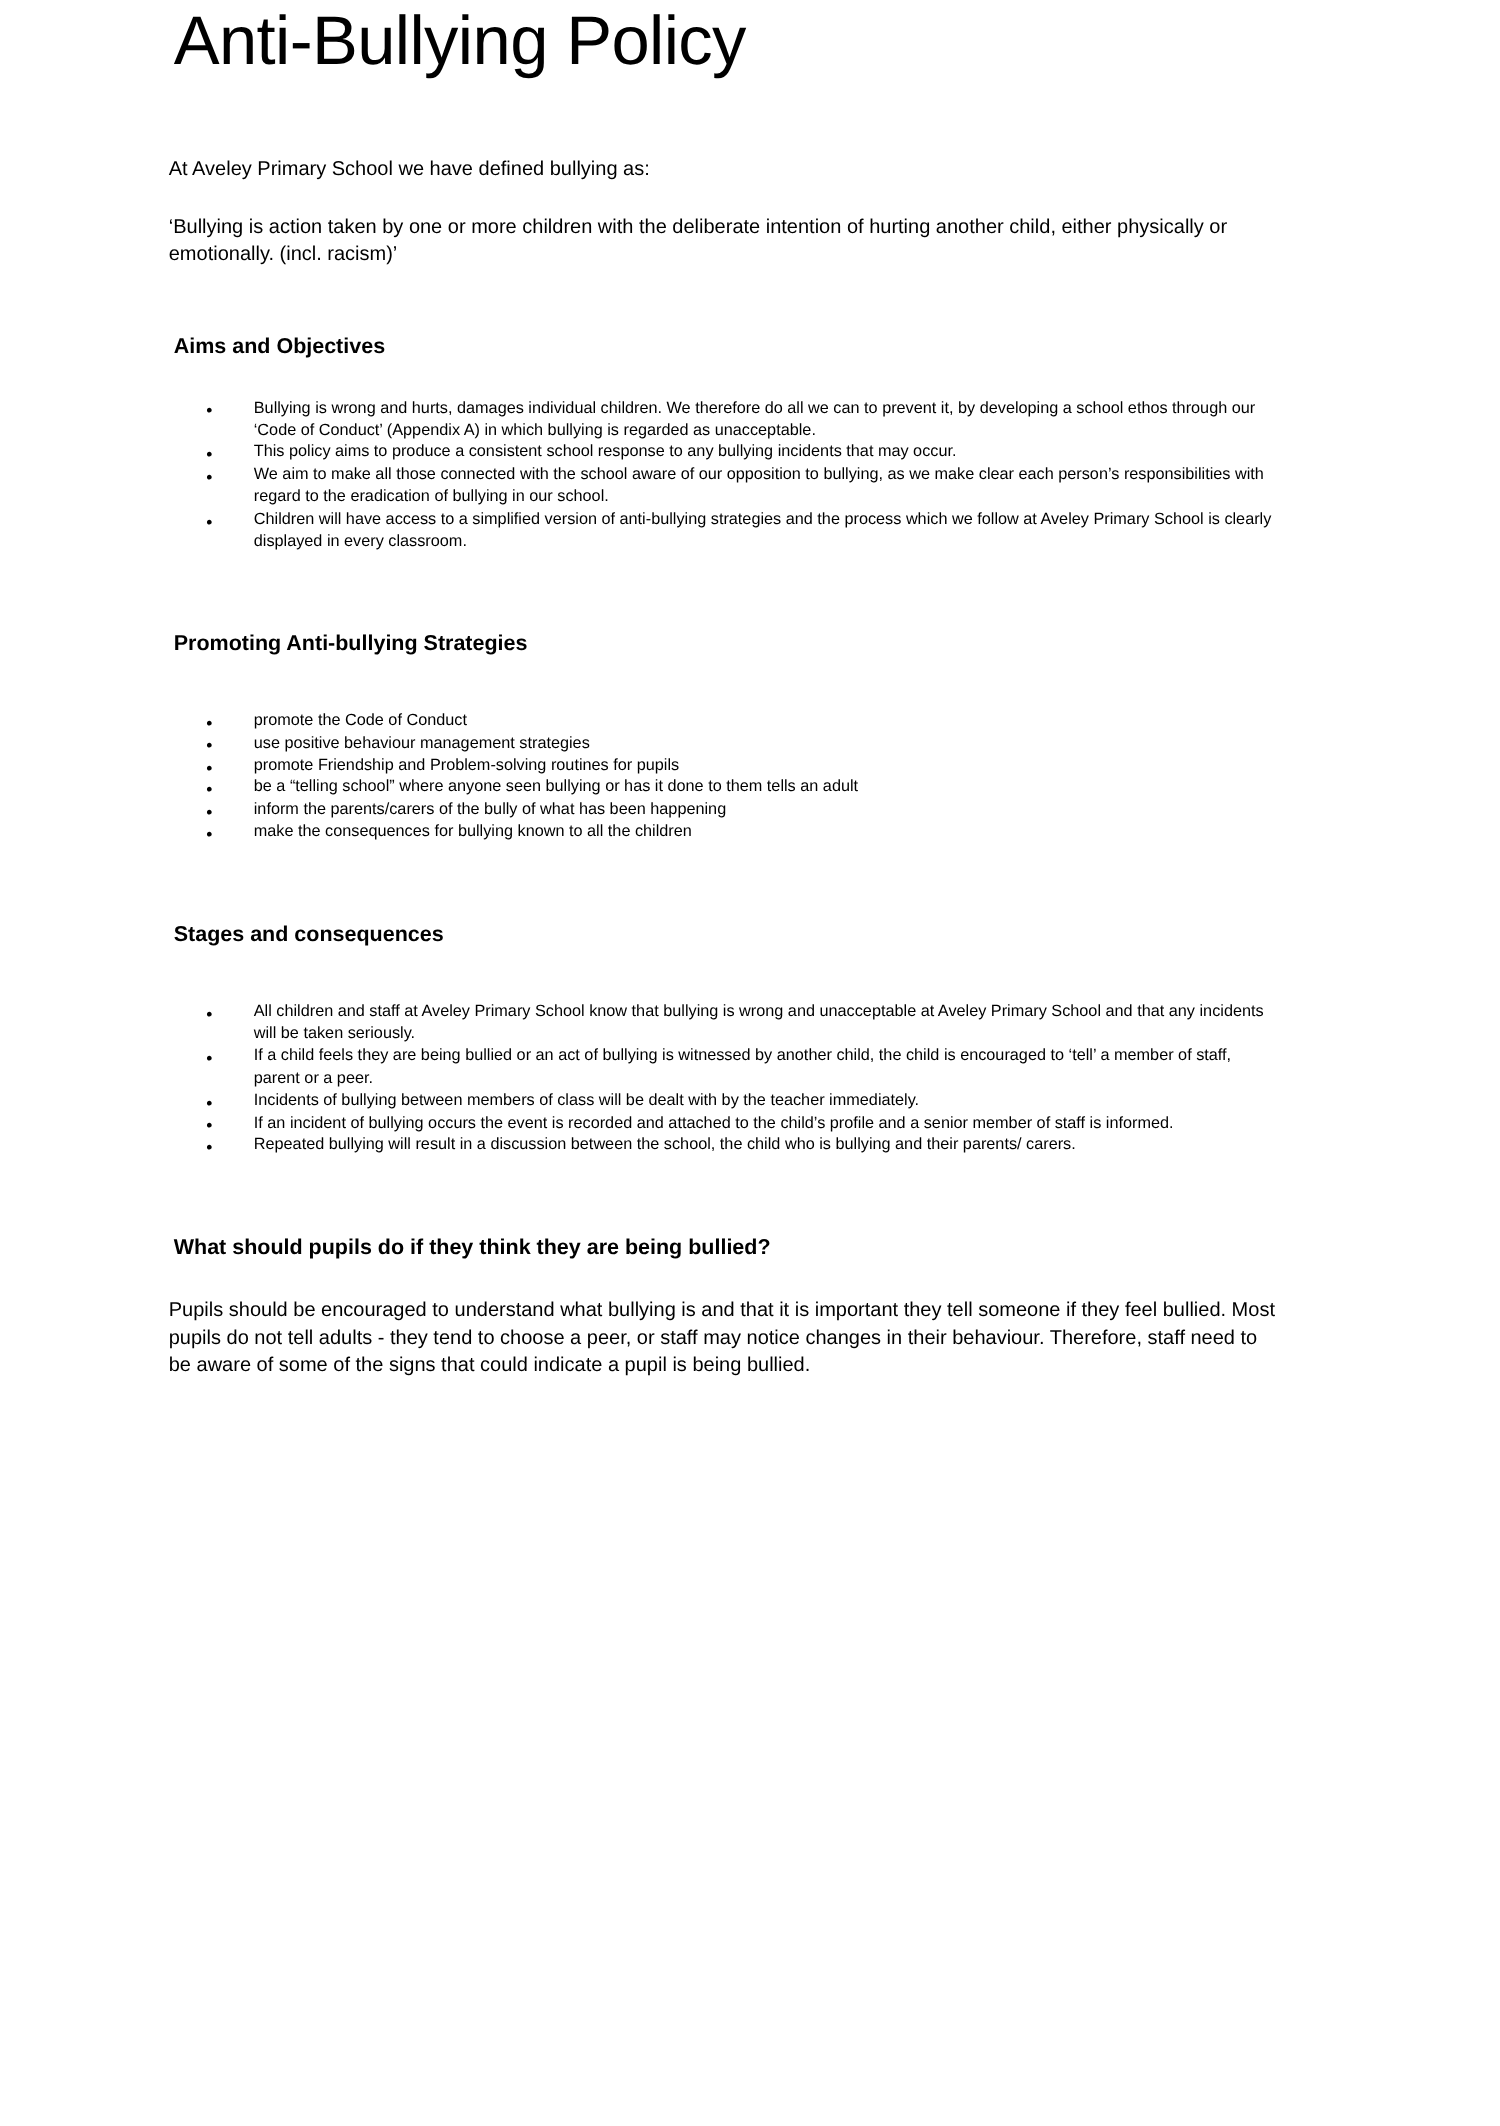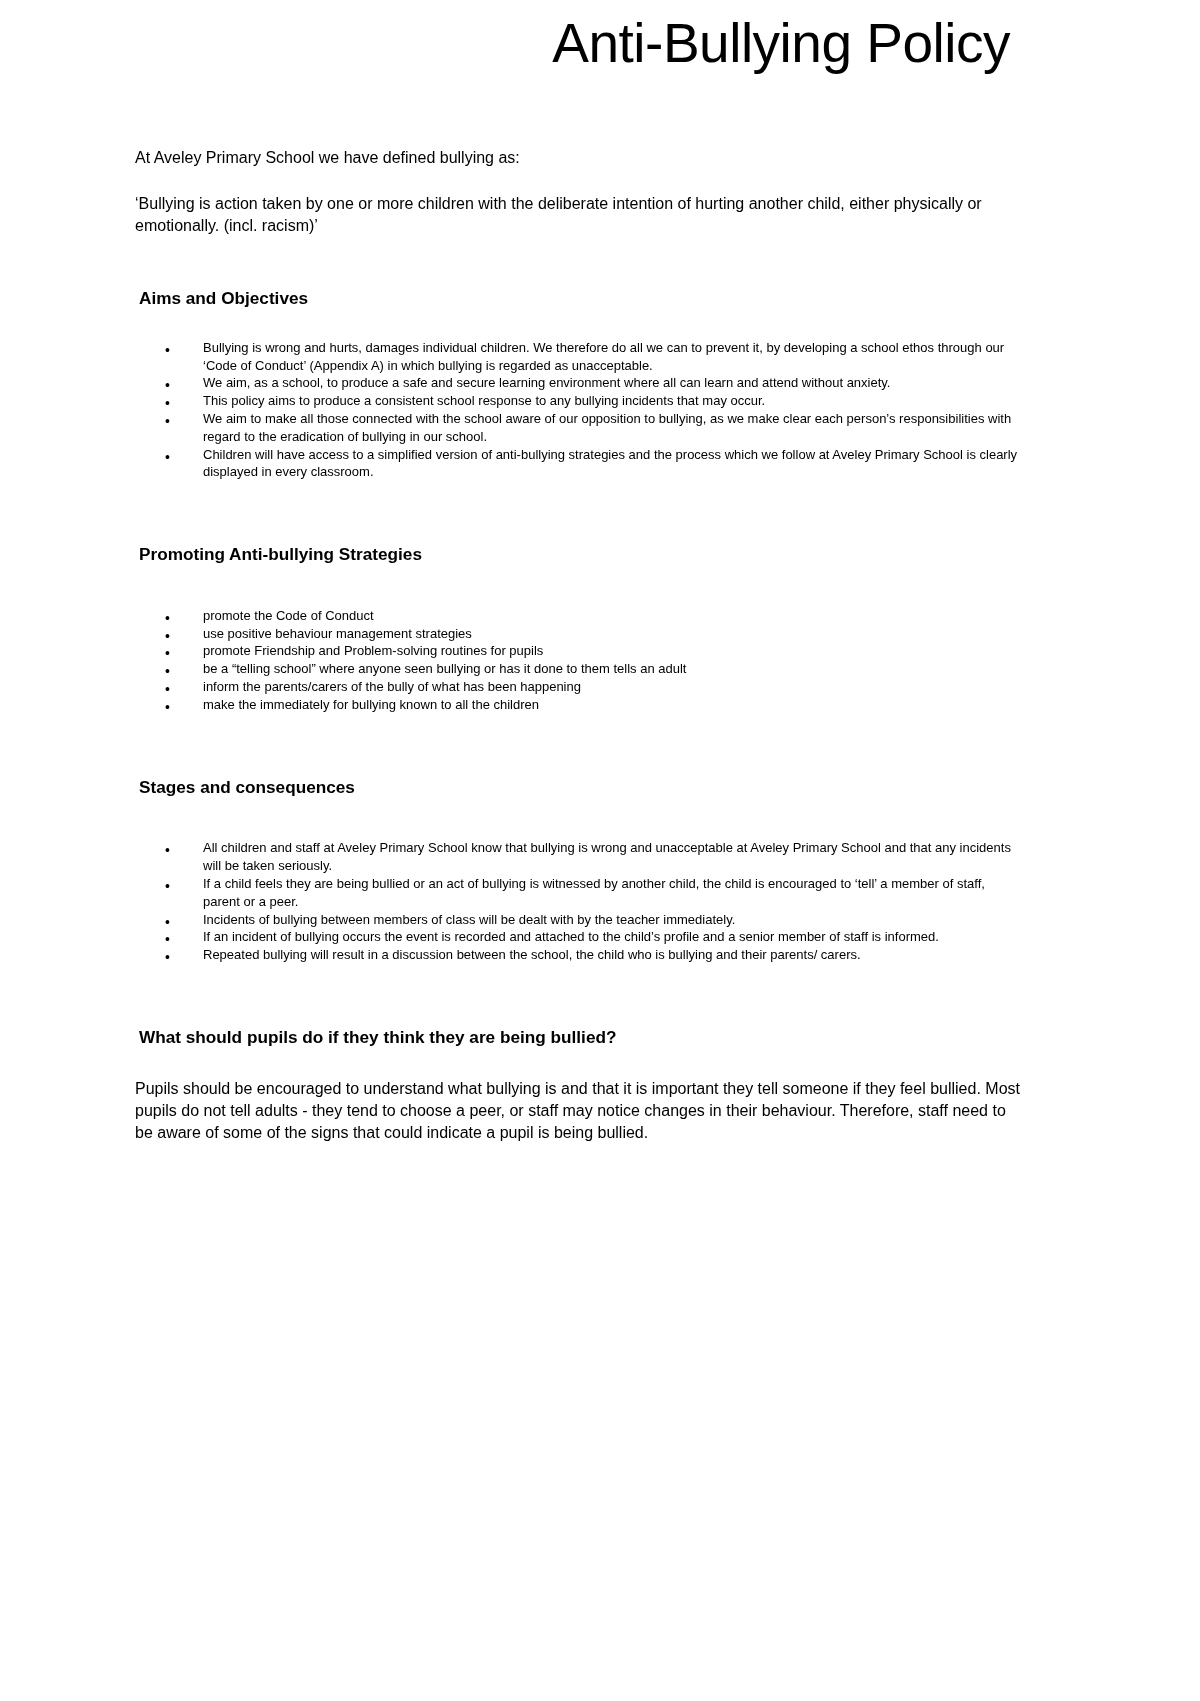--- a/index.html
+++ b/index.html
@@ -25,22 +25,22 @@
   .content {
     position: absolute;
     left: 135px;
     top: 0;
     width: 890px;
   }
   .doc-title {
     font-size: 55px;
     font-weight: 400;
     line-height: 1.05;
-    text-align: right;
-    margin: 15px;
+    text-align: left;
+    margin: 4px;
     letter-spacing: -0.5px;
   }
   .para {
     font-size: 16px;
     line-height: 1.38;
     margin: 0;
     text-align: left;
   }
   .gap-intro { height: 59px; }
   .gap-sm { height: 24px; }
@@ -91,37 +91,36 @@
     <div class="gap-sm"></div>
 
     <p class="para">‘Bullying is action taken by one or more children with the deliberate intention of hurting another child, either physically or emotionally. (incl. racism)’</p>
 
     <div class="gap-lg"></div>
 
     <h2 class="section-head">Aims and Objectives</h2>
     <div class="gap-sm"></div>
     <ul class="bullets">
       <li>Bullying is wrong and hurts, damages individual children.  We therefore do all we can to prevent it, by developing a school ethos through our ‘Code of Conduct’ (Appendix A) in which bullying is regarded as unacceptable.</li>
-      <li>We aim, as a school, to produce a safe and secure learning environment where all can learn and attend without anxiety.</li>
       <li>This policy aims to produce a consistent school response to any bullying incidents that may occur.</li>
       <li>We aim to make all those connected with the school aware of our opposition to bullying, as we make clear each person’s responsibilities with regard to the eradication of bullying in our school.</li>
       <li>Children will have access to a simplified version of anti-bullying strategies and the process which we follow at Aveley Primary School is clearly displayed in every classroom.</li>
     </ul>
 
     <div class="gap-xl"></div>
 
     <h2 class="section-head">Promoting Anti-bullying Strategies</h2>
     <div class="gap-md"></div>
     <ul class="bullets tight">
       <li>promote the Code of Conduct</li>
       <li>use positive behaviour management strategies</li>
       <li>promote Friendship and Problem-solving routines for pupils</li>
       <li>be a “telling school” where anyone seen bullying or has it done to them tells an adult</li>
       <li>inform the parents/carers of the bully of what has been happening</li>
-      <li>make the immediately for bullying known to all the children</li>
+      <li>make the consequences for bullying known to all the children</li>
     </ul>
 
     <div class="gap-xl"></div>
 
     <h2 class="section-head">Stages and consequences</h2>
     <div class="gap-md"></div>
     <ul class="bullets">
       <li>All children and staff at Aveley Primary School know that bullying is wrong and unacceptable at Aveley Primary School and that any incidents will be taken seriously.</li>
       <li>If a child feels they are being bullied or an act of bullying is witnessed by another child, the child is encouraged to ‘tell’ a member of staff, parent or a peer.</li>
       <li>Incidents of bullying between members of class will be dealt with by the teacher immediately.</li>

